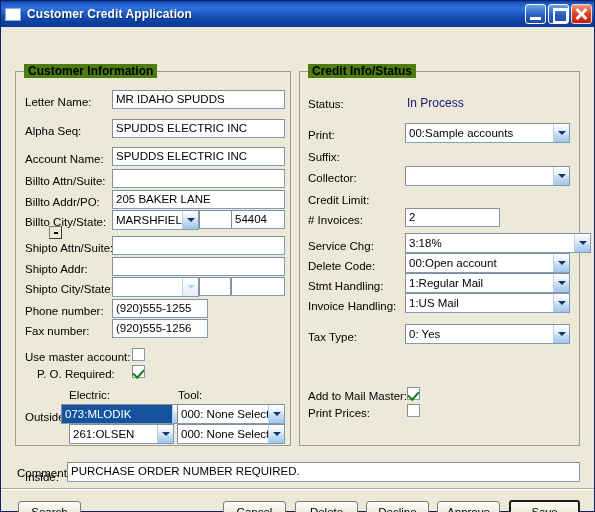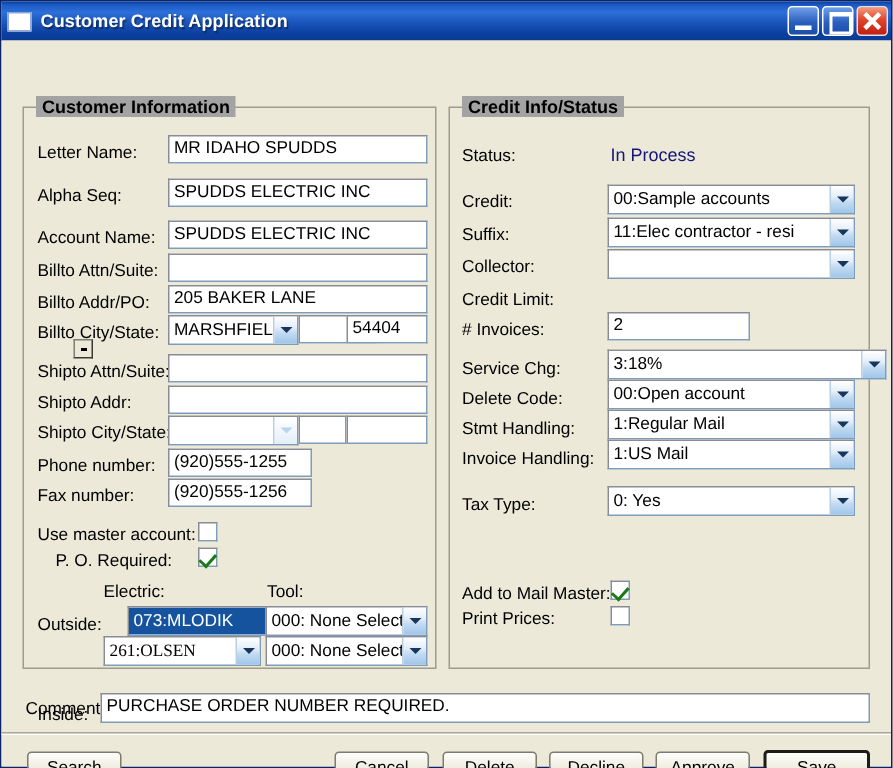--- a/index.html
+++ b/index.html
@@ -80,21 +80,21 @@
     padding: 0;
   }
   .groupbox {
     position: absolute;
     border: 1px solid #9d9c8e;
     background: transparent;
   }
   .group-title {
     position: absolute;
     top: -8px; left: 8px;
-    background: #a3a3a3;
+    background: #4d7c0f;
     padding: 0 4px;
     font-size: 12px;
     font-weight: bold;
     color: #000;
     white-space: nowrap;
   }
   .lbl {
     position: absolute;
     font-size: 11.5px;
     color: #000;
@@ -300,57 +300,53 @@
     <span class="lbl" style="left:24px; top:323px;">Use master account:</span>
     <div class="cbx" style="left:131px; top:321px;"></div>
 
     <span class="lbl" style="left:24px; top:340px;padding-left:12px;">P. O. Required:</span>
     <div class="cbx checked" style="left:131px; top:338px;"></div>
 
     <span class="lbl" style="left:68px; top:361px;">Electric:</span>
     <span class="lbl" style="left:177px; top:361px;">Tool:</span>
 
     <span class="lbl" style="left:24px; top:383px;">Outside:</span>
-    <div class="combo selected" style="left:84px; top:377px; width:110px;">
+    <div class="combo selected" style="left:60px; top:377px; width:128px;">
       <div class="ctext">073:MLODIK</div>
       <div class="carrow"></div>
     </div>
     <div class="combo" style="left:176px; top:377px; width:108px;">
       <div class="ctext">000: None Selected</div>
       <div class="carrow"></div>
     </div>
 
     <span class="lbl" style="left:24px; top:403px;margin-top:40px;">Inside:</span>
-    <div class="combo" style="left:68px; top:397px; width:105px;font-family:Liberation Serif, serif;">
+    <div class="combo" style="left:68px; top:397px; width:105px;">
       <div class="ctext">261:OLSEN</div>
       <div class="carrow"></div>
     </div>
     <div class="combo" style="left:176px; top:397px; width:108px;">
       <div class="ctext">000: None Selected</div>
       <div class="carrow"></div>
     </div>
 
     <div class="groupbox" style="left:298px; top:44px; width:281px; height:375px;">
       <span class="group-title">Credit Info/Status</span>
     </div>
 
     <span class="lbl" style="left:307px; top:70px;">Status:</span>
     <span class="val-blue" style="left:406px; top:69px;">In Process</span>
 
-    <span class="lbl" style="left:307px; top:101px;">Credit:</span>
+    <span class="lbl" style="left:307px; top:101px;">Print:</span>
     <div class="combo" style="left:404px; top:96px; width:165px;">
       <div class="ctext">00:Sample accounts</div>
       <div class="carrow"></div>
     </div>
 
     <span class="lbl" style="left:307px; top:123px;">Suffix:</span>
-    <div class="combo" style="left:404px; top:118px; width:165px;">
-      <div class="ctext">11:Elec contractor - resi</div>
-      <div class="carrow"></div>
-    </div>
 
     <span class="lbl" style="left:307px; top:144px;">Collector:</span>
     <div class="combo" style="left:404px; top:139px; width:165px;">
       <div class="ctext"></div>
       <div class="carrow"></div>
     </div>
 
     <span class="lbl" style="left:307px; top:166px;">Credit Limit:</span>
 
     <span class="lbl" style="left:307px; top:186px;"># Invoices:</span>

